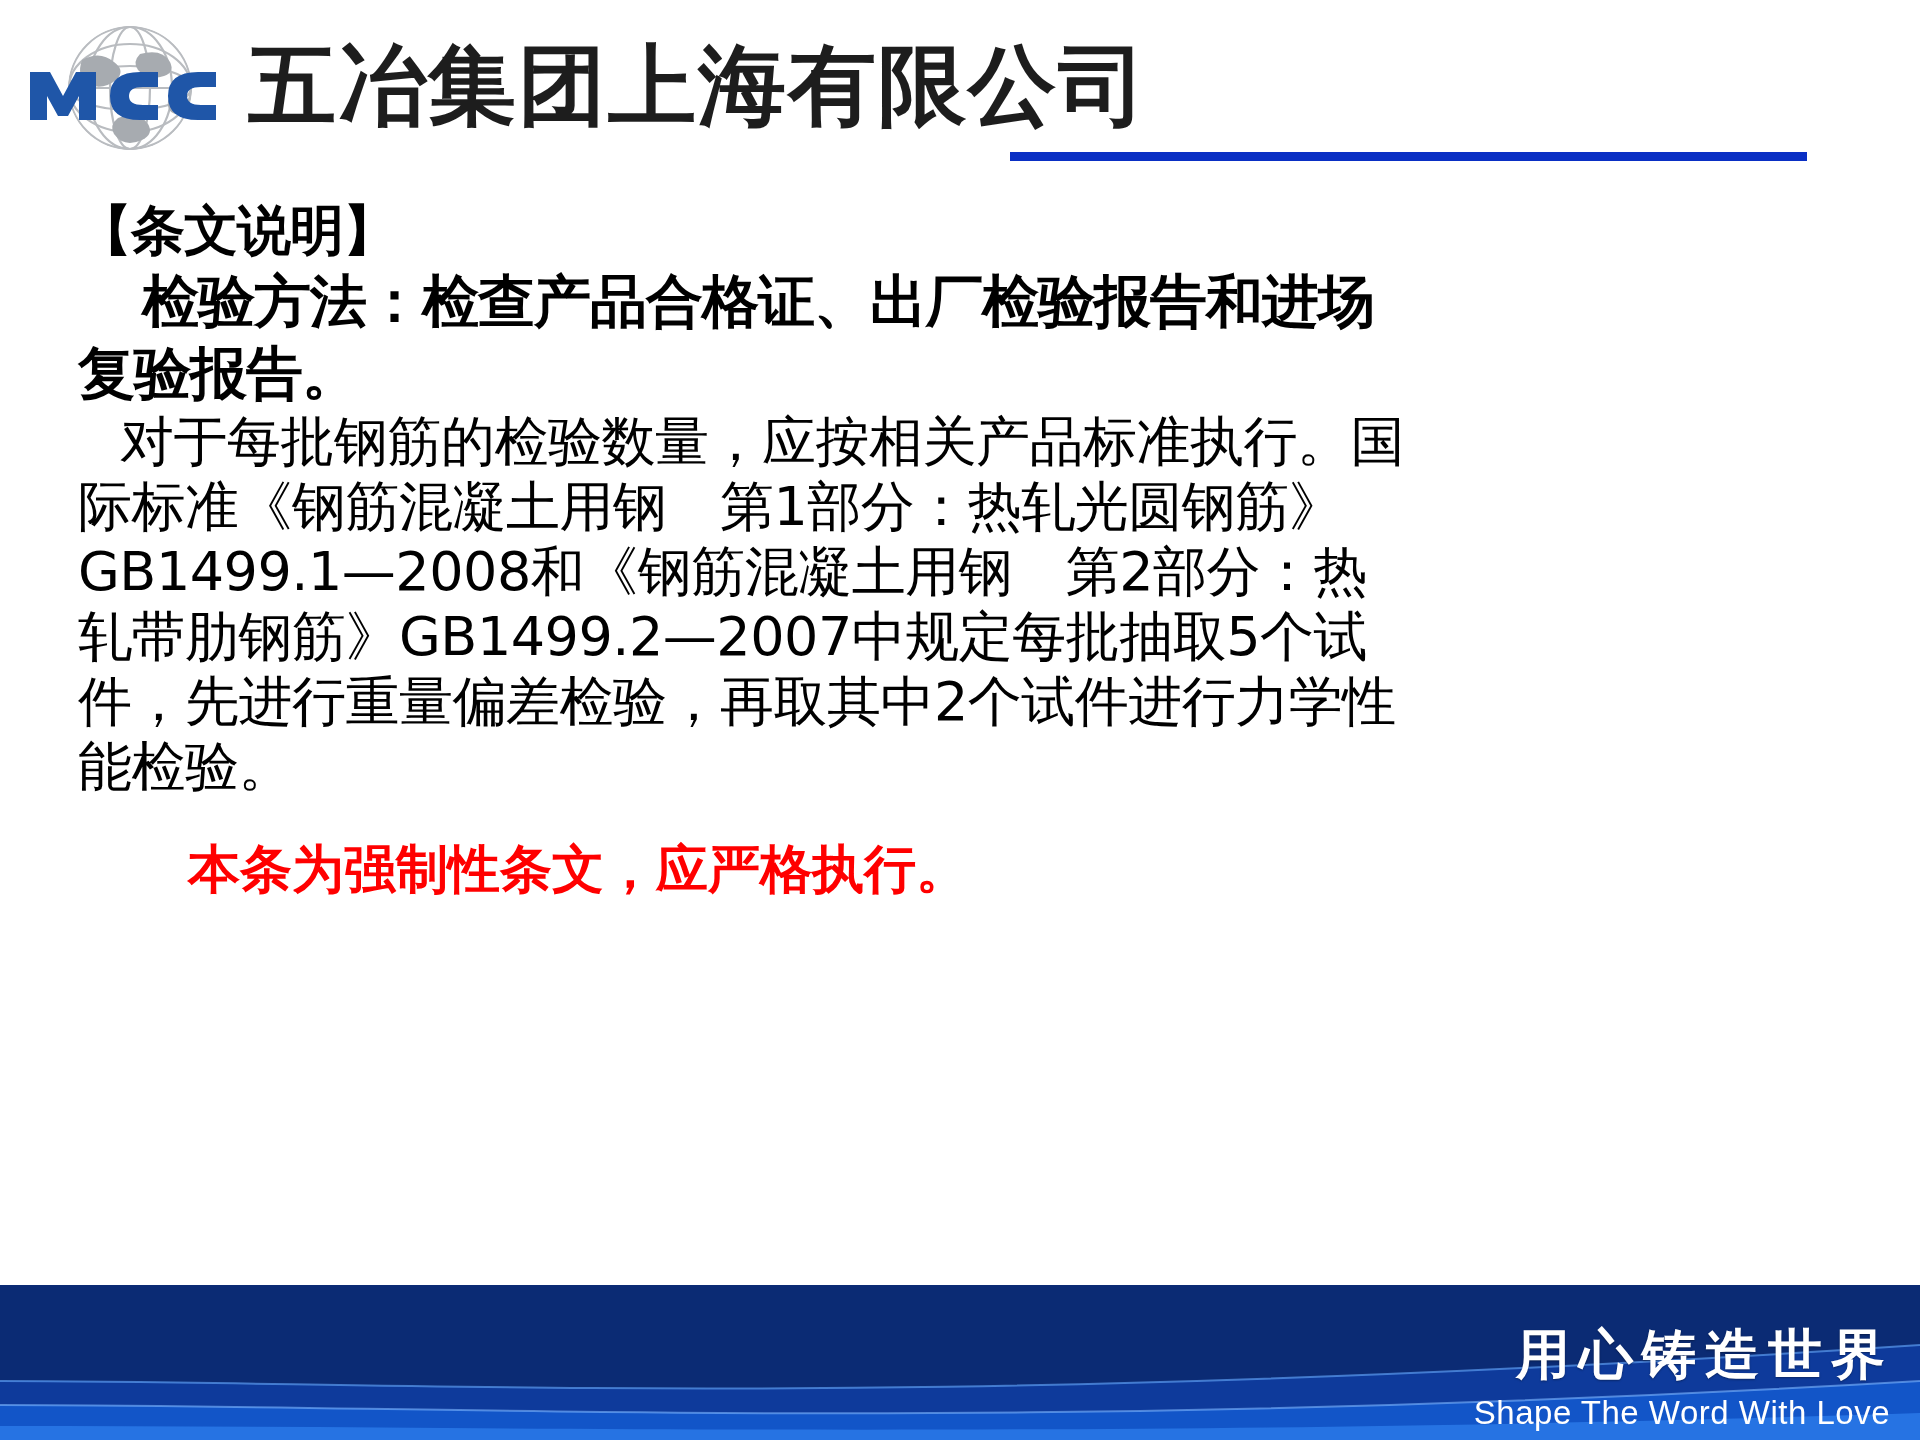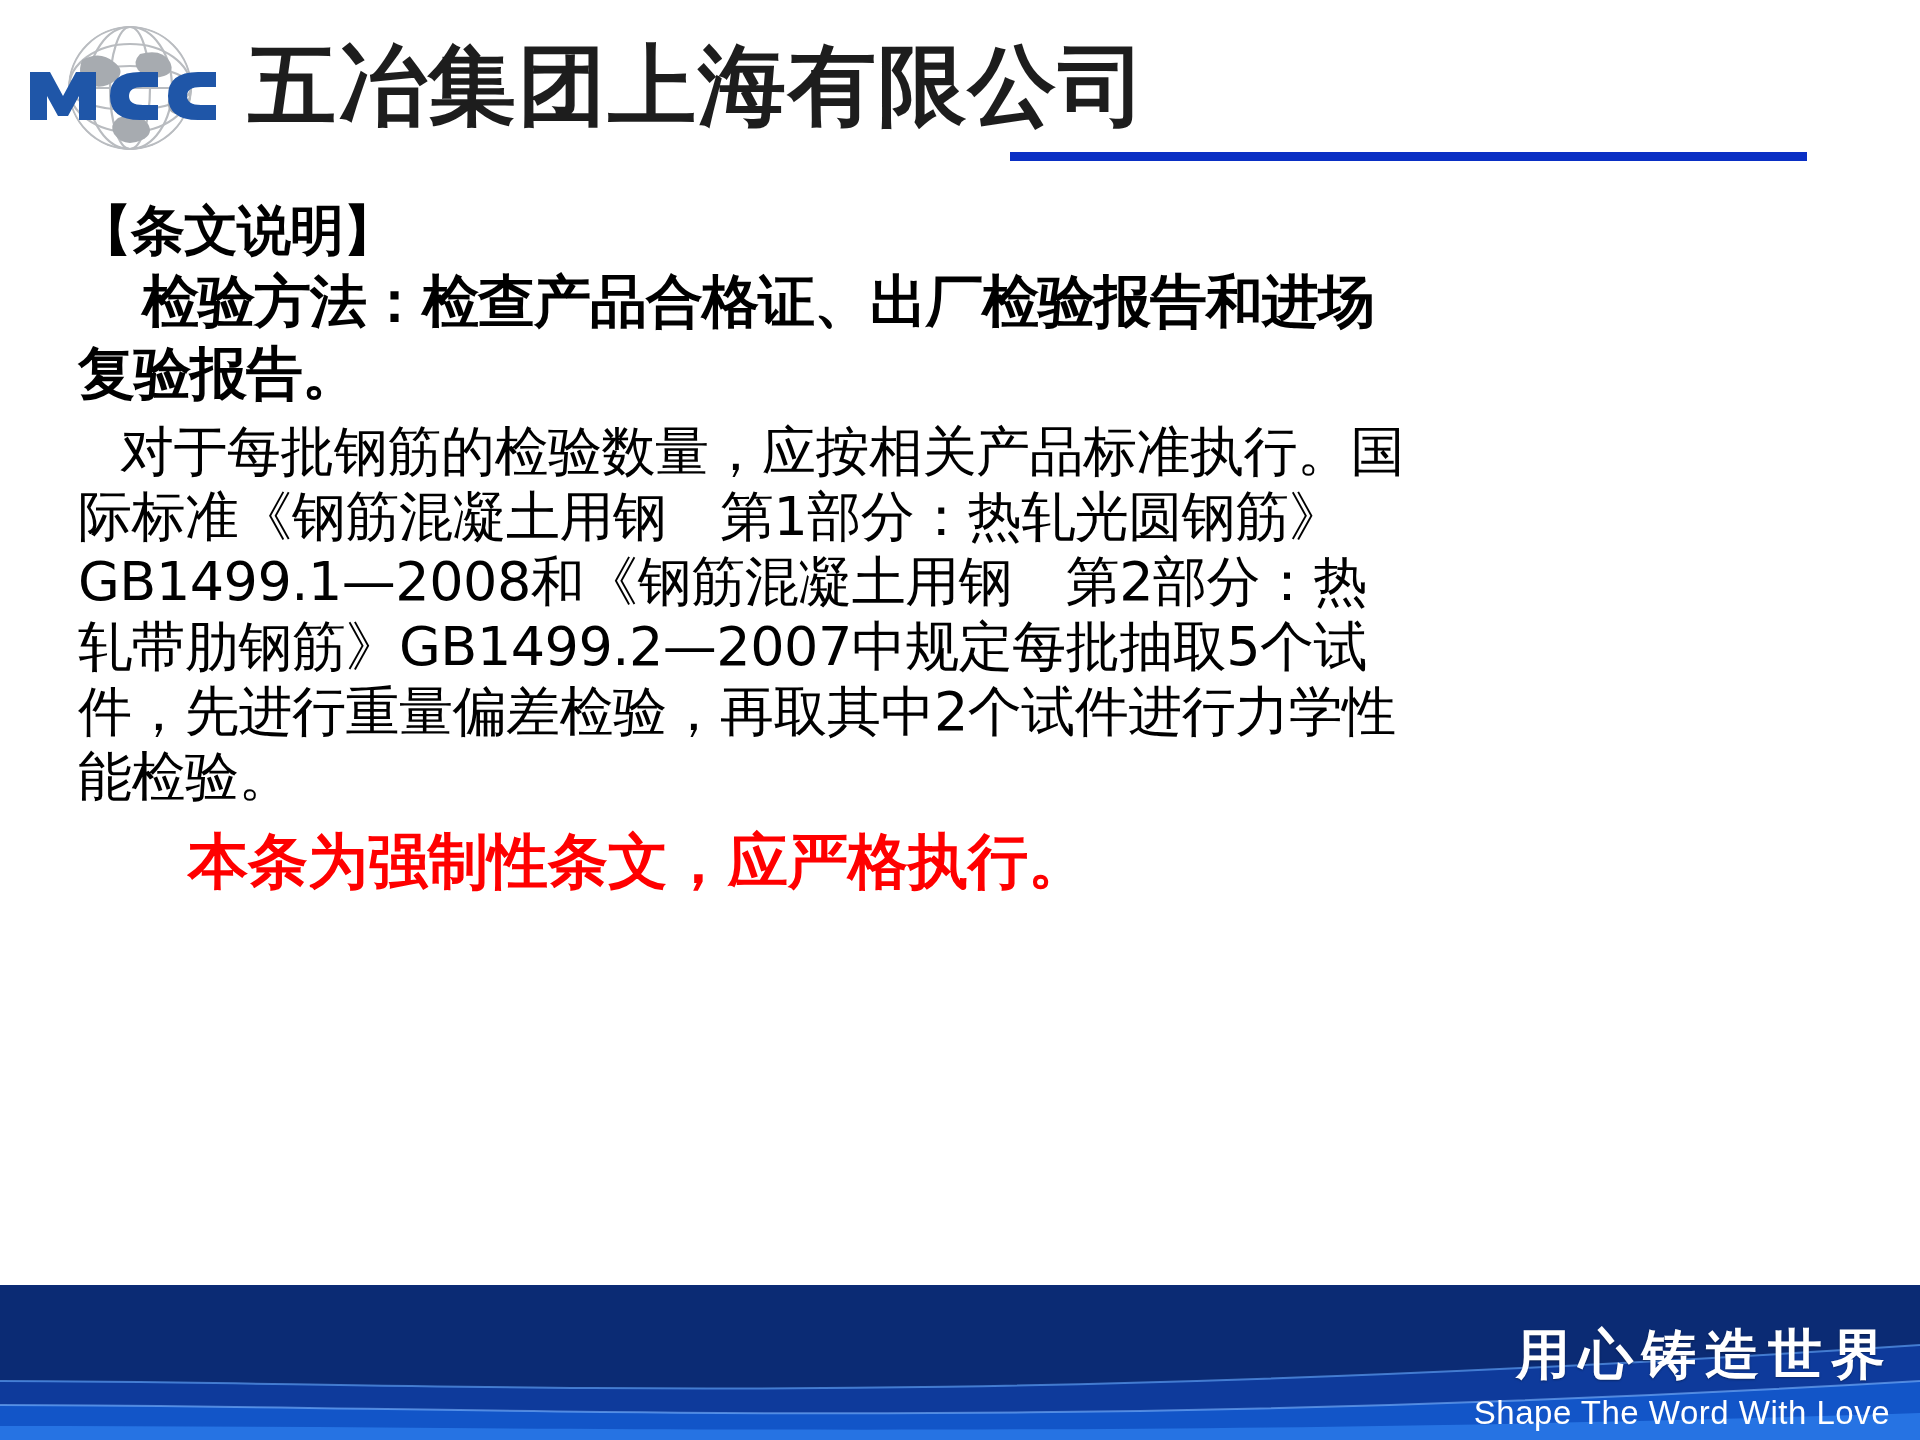--- a/index.html
+++ b/index.html
@@ -72,31 +72,31 @@
     margin-top: 2px;
     letter-spacing: -1px;
   }
 
   .para.explain {
     font-weight: normal;
     font-size: 54px;
     line-height: 65px;
     letter-spacing: -0.5px;
     width: 1330px;
-    margin-top: 10px;
+    margin-top: 0;
   }
   .para.explain .indent { display: inline-block; width: 42px; }
 
   .para.redline {
     color: #ff0000;
     font-weight: bold;
-    font-size: 60px;
+    font-size: 52px;
     line-height: 64px;
     letter-spacing: 0px;
-    margin-top: 20px;
+    margin-top: 38px;
     padding-left: 110px;
   }
 
   
   .footer {
     position: absolute;
     left: 0; bottom: 0;
     width: 1920px; height: 155px;
     overflow: hidden;
     background: #0b2b74;

